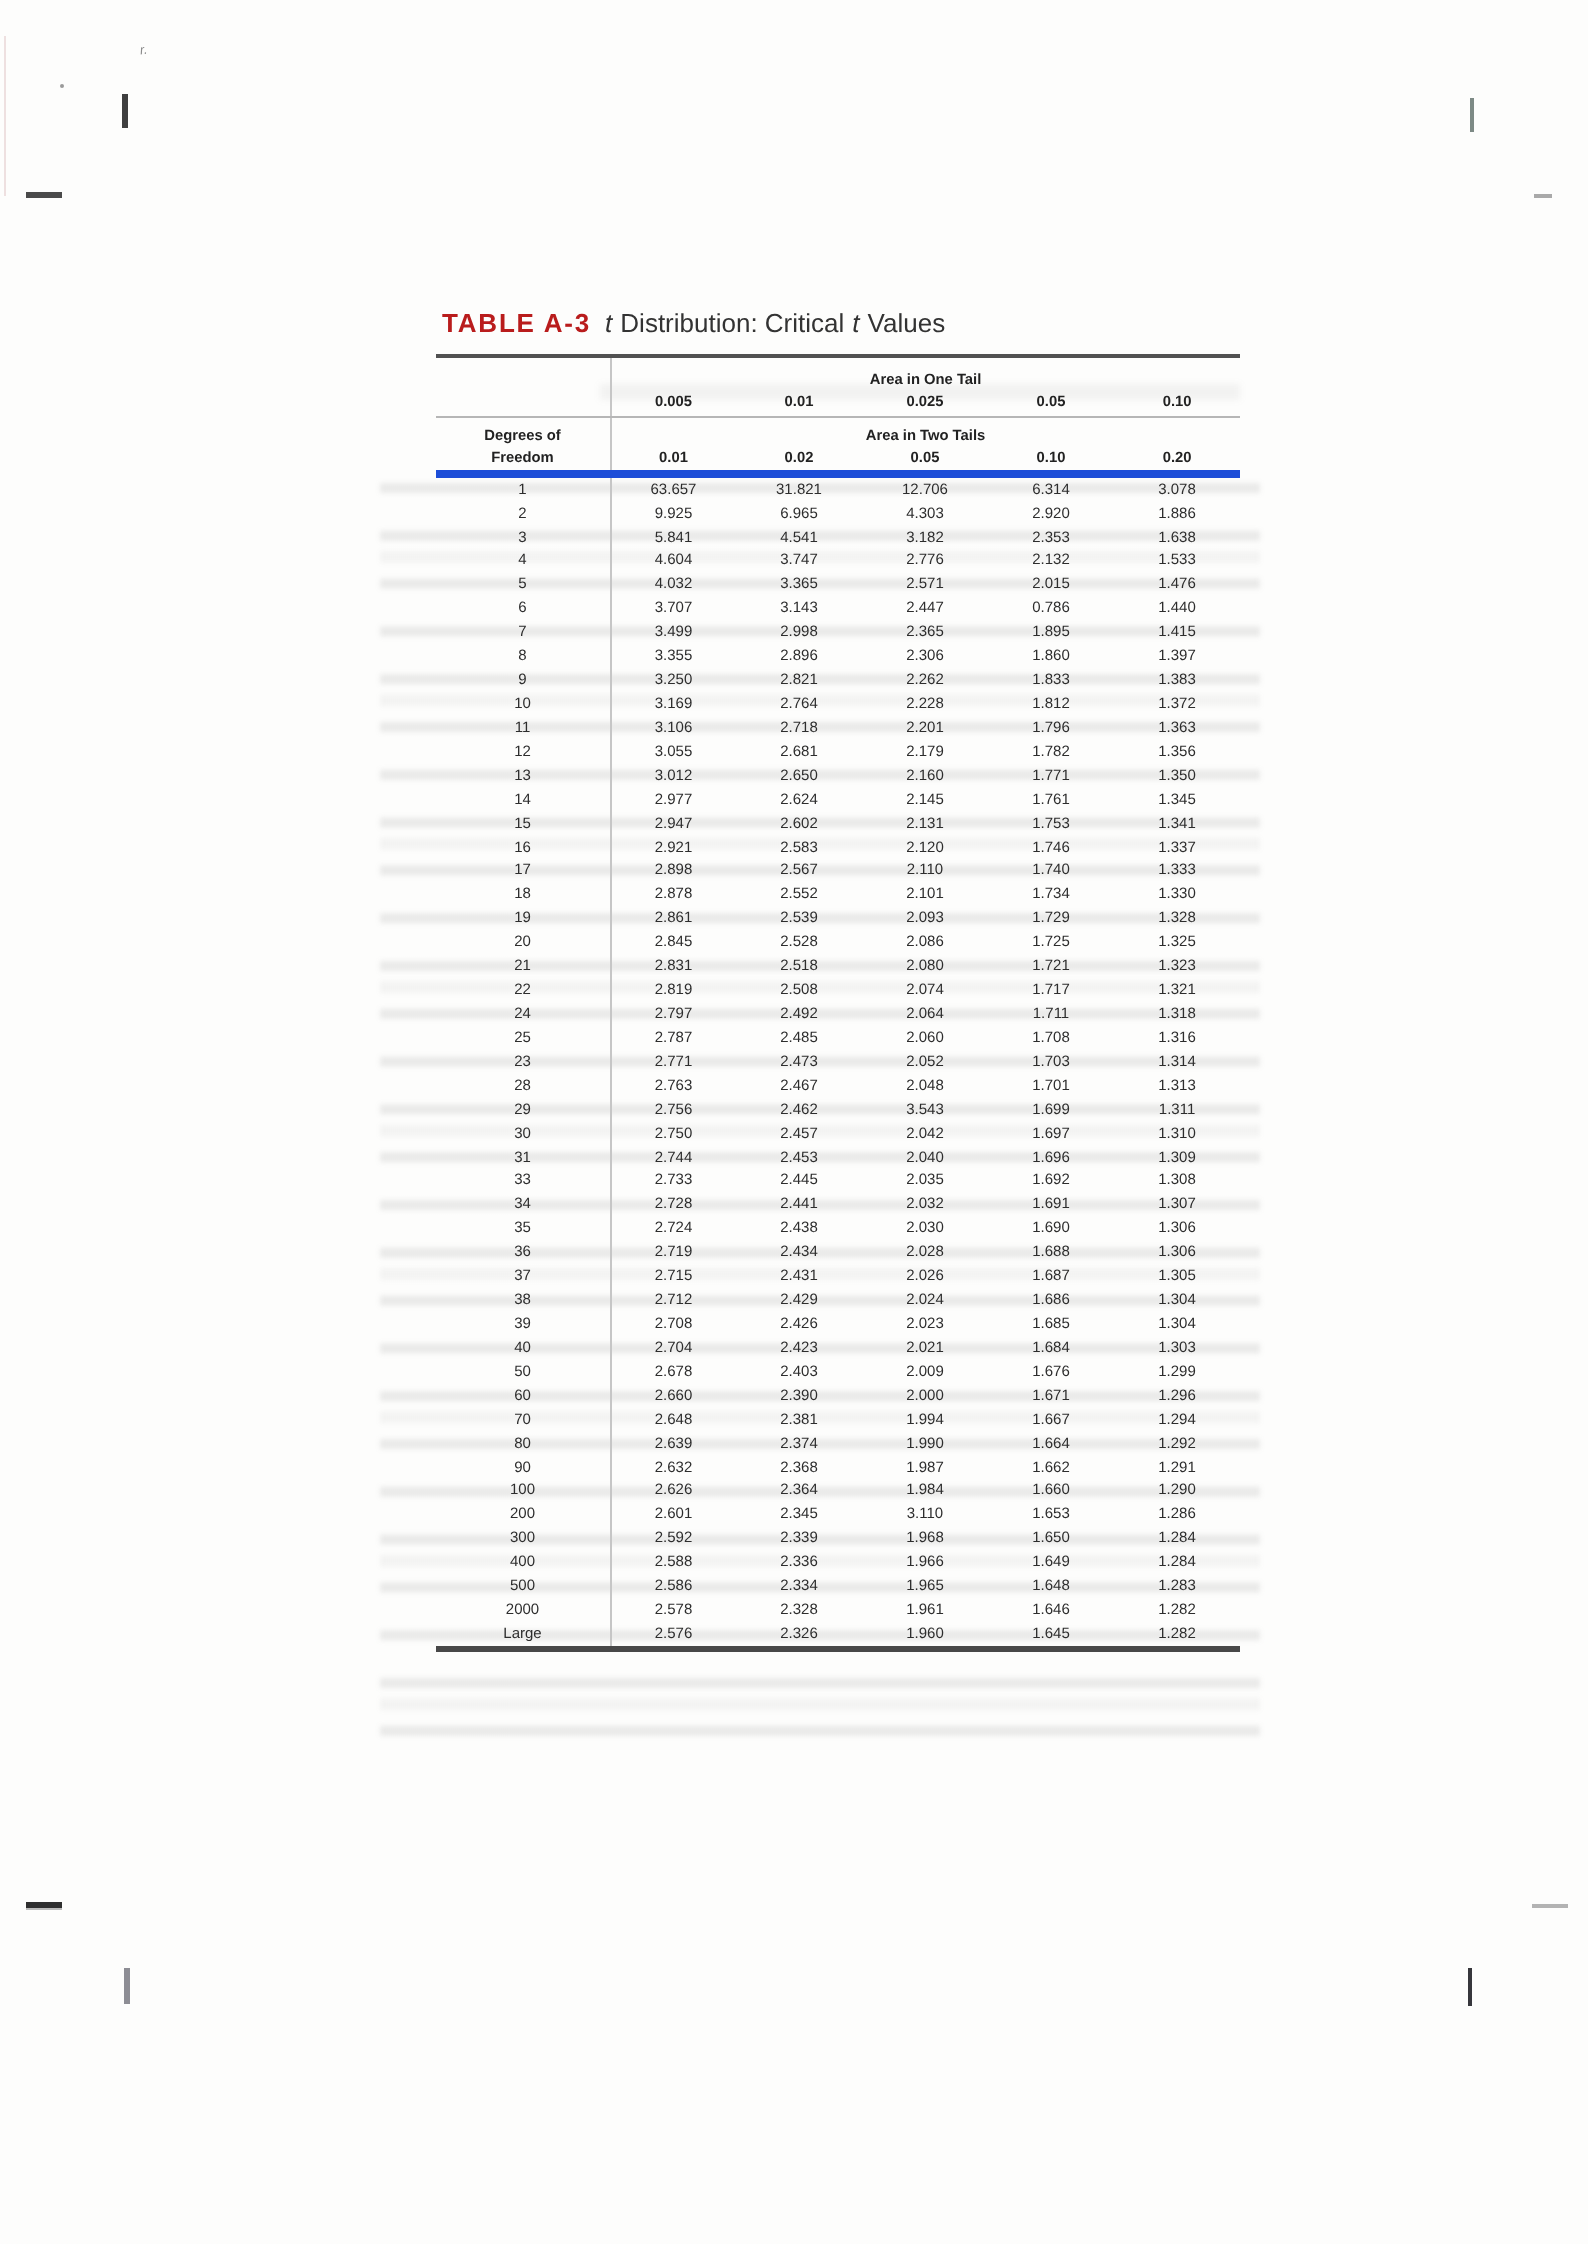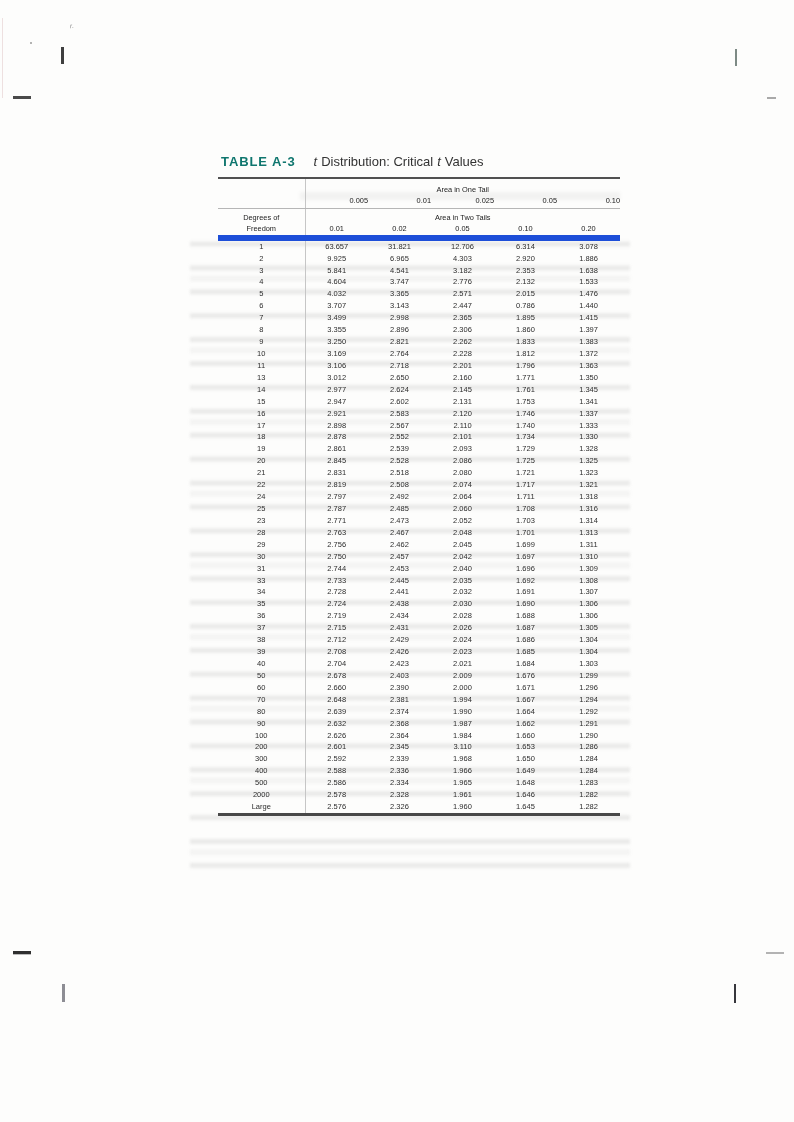--- a/index.html
+++ b/index.html
@@ -22,21 +22,21 @@
   .m-bl-dash{left:13px;top:951px;width:18px;height:3px;background:#2f2f2f;border-bottom:1px solid #bbb;}
   .m-bl-bar{left:62px;top:984px;width:2.5px;height:18px;background:#8d8d94;}
   .m-br-dash{left:766px;top:952px;width:18px;height:2px;background:#b3b3b3;}
   .m-br-bar{left:734px;top:984px;width:2px;height:19px;background:#37373c;}
 
   
   .title{
     position:absolute;left:221px;top:154px;
     font-size:13px;white-space:nowrap;color:#333;
   }
-  .title .lbl{font-weight:bold;color:#0f766e;letter-spacing:0.9px;margin-right:18px;}
+  .title .lbl{font-weight:bold;color:#b91c1c;letter-spacing:0.9px;margin-right:7px;}
   .title .it{font-style:italic;}
   .title .sp{display:inline-block;width:4px;}
 
   
   .ghosts{
     position:absolute;left:190px;top:234px;width:440px;height:644px;
     pointer-events:none;
     background-image:
       repeating-linear-gradient(180deg,
         transparent 0px, transparent 7px,
@@ -59,25 +59,25 @@
     border-collapse:collapse;table-layout:fixed;
     border-top:2.5px solid #515151;
     border-bottom:3px solid #484848;
   }
   table.ttab td{
     font-size:7.5px;color:#2d2d2d;text-align:center;
     padding:0;line-height:1;vertical-align:middle;
     white-space:nowrap;
   }
   table.ttab td.df{border-right:1px solid #c6c6c6;}
-  tr.hrow td{font-weight:normal;color:#222;font-size:7.4px;}
+  tr.hrow td{font-weight:bold;color:#222;font-size:7.4px;}
   tr.h1 td{height:14px;vertical-align:bottom;padding-bottom:1px;}
-  tr.h2 td{height:14px;border-bottom:1px solid #b6b6b6;text-align:right;}
+  tr.h2 td{height:14px;border-bottom:1px solid #b6b6b6;}
   tr.h3 td{height:12.5px;vertical-align:bottom;padding-bottom:1px;}
-  tr.h4 td{height:12px;border-bottom:6px solid #1d4ed8;}
+  tr.h4 td{height:12px;border-bottom:4px solid #1d4ed8;}
   tr.drow td{height:11.93px;}
 </style>
 </head>
 <body>
 
 <div class="sheet">
 
   <div class="mark m-edge-line"></div>
   <div class="mark m-tl-glyph">r.</div>
   <div class="mark m-tl-dot"></div>
@@ -215,20 +215,28 @@
         </tr>
         <tr class="drow">
           <td class="df">11</td>
           <td>3.106</td>
           <td>2.718</td>
           <td>2.201</td>
           <td>1.796</td>
           <td>1.363</td>
         </tr>
         <tr class="drow">
+          <td class="df">12</td>
+          <td>3.055</td>
+          <td>2.681</td>
+          <td>2.179</td>
+          <td>1.782</td>
+          <td>1.356</td>
+        </tr>
+        <tr class="drow">
           <td class="df">13</td>
           <td>3.012</td>
           <td>2.650</td>
           <td>2.160</td>
           <td>1.771</td>
           <td>1.350</td>
         </tr>
         <tr class="drow">
           <td class="df">14</td>
           <td>2.977</td>
@@ -330,21 +338,21 @@
           <td>2.763</td>
           <td>2.467</td>
           <td>2.048</td>
           <td>1.701</td>
           <td>1.313</td>
         </tr>
         <tr class="drow">
           <td class="df">29</td>
           <td>2.756</td>
           <td>2.462</td>
-          <td>2.045</td>
+          <td>3.543</td>
           <td>1.699</td>
           <td>1.311</td>
         </tr>
         <tr class="drow">
           <td class="df">30</td>
           <td>2.750</td>
           <td>2.457</td>
           <td>2.042</td>
           <td>1.697</td>
           <td>1.310</td>

